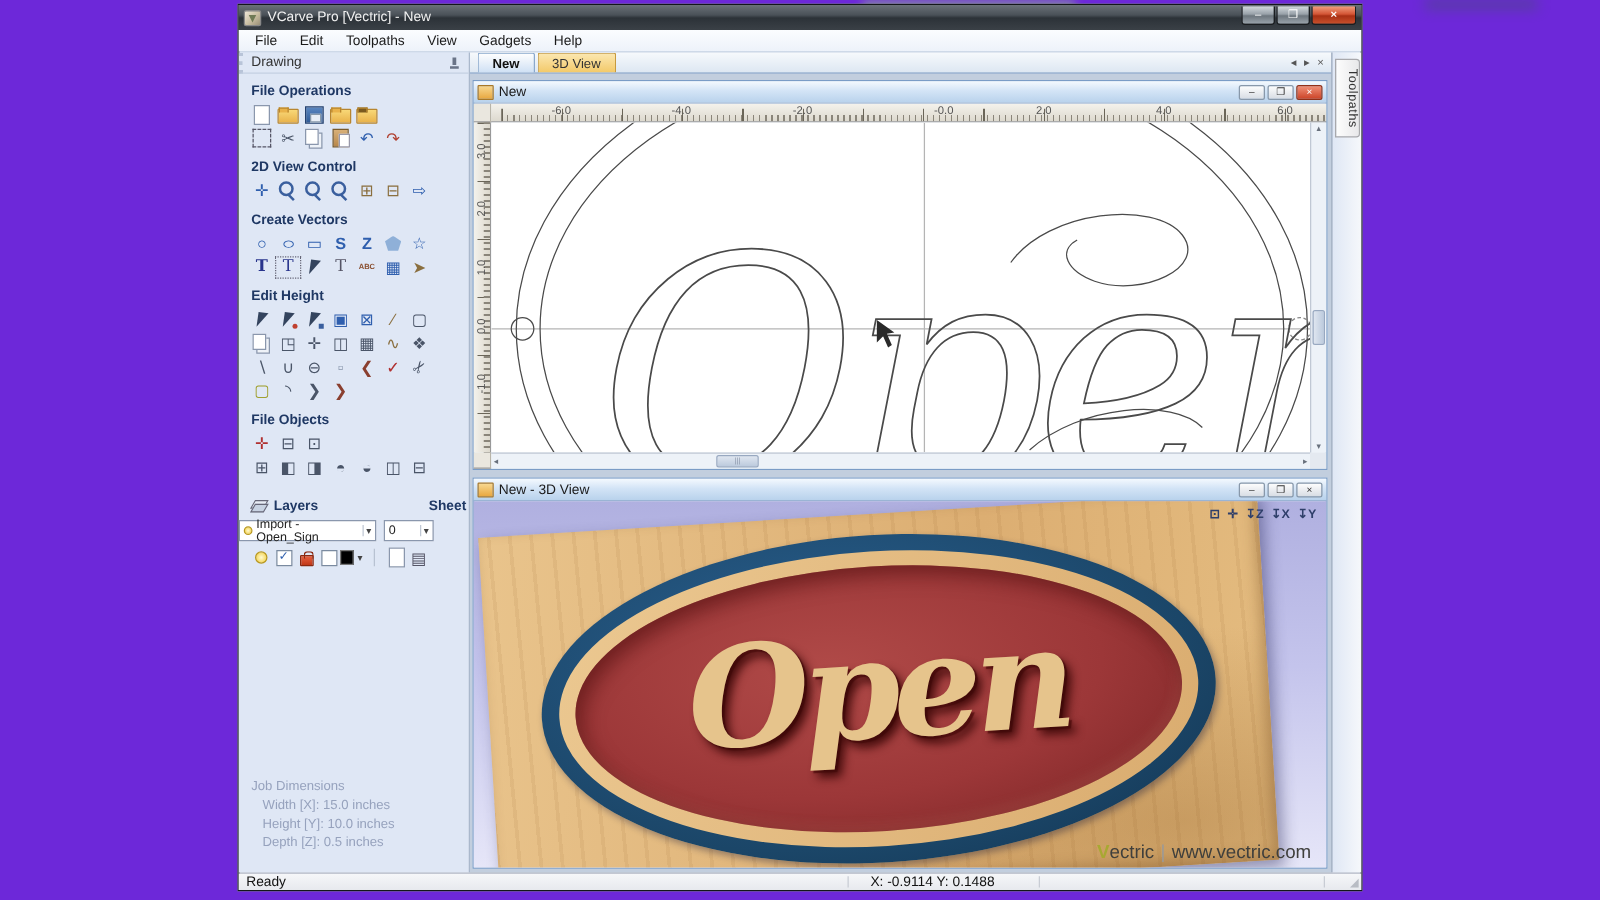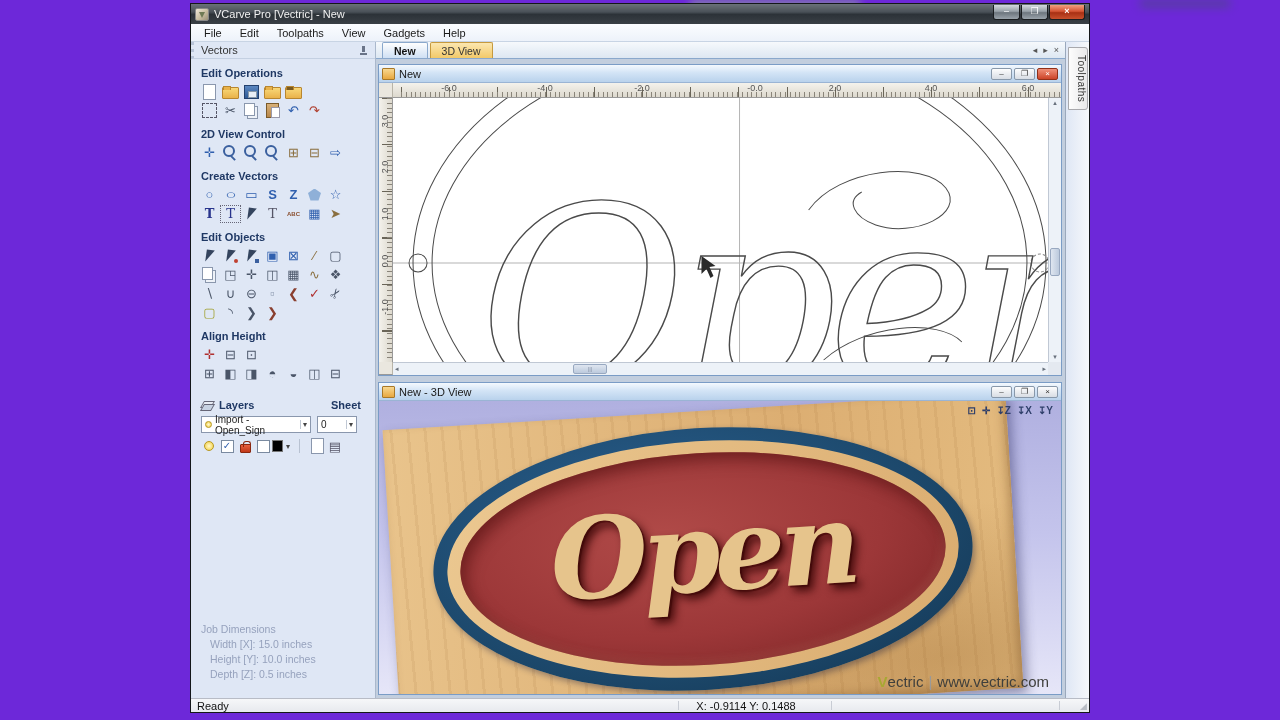--- a/index.html
+++ b/index.html
@@ -80,26 +80,26 @@
   .c-check .g { font-size:10px; }
   .c-lock::before { content:""; width:9px; height:7px; margin-top:5px;
     background:linear-gradient(#e86040,#c03818); border:1px solid #8a2810; border-radius:1px; }
   .c-lock::after { content:""; position:absolute; top:4px; left:7px; width:6px; height:5px;
     border:1px solid #8a2810; border-bottom:none; border-radius:3px 3px 0 0; }
   .c-swatch { width:32px; }
   .c-swatch::before { content:""; width:19px; height:10px; background:#000; border:1px solid #777; margin-right:3px; }
   .c-swatch::after { content:"▾"; font-size:8px; color:#444; }
   .c-vsep::before { content:""; width:1px; height:14px; background:#b8c2d2; margin:0 2px; }
 
-  .layers-head { display:flex; align-items:flex-end; padding:16px 14px 3px 10px; font-size:11px; font-weight:bold; color:#1f3864; }
+  .layers-head { display:flex; align-items:center; padding:16px 2px 3px 10px; font-size:11px; font-weight:bold; color:#1f3864; }
   .stack { width:13px; height:10px; position:relative; margin-right:5px; }
   .stack::before { content:""; position:absolute; left:1px; right:1px; top:0; height:5px; background:#e8ecf4; border:1px solid #667; transform:skewX(-30deg); }
   .stack::after  { content:""; position:absolute; left:1px; right:1px; bottom:0; height:5px; background:#c8d2e2; border:1px solid #667; transform:skewX(-30deg); }
   .sheet-label { margin-left:auto; }
-  .selects-row { display:flex; gap:6px; padding-left:10px; align-items:center; margin-top:2px; }
+  .selects-row { display:flex; gap:6px; align-items:center; margin-top:2px; }
   .dd { height:17px; background:#fff; border:1px solid #8a97ad; display:flex; align-items:center; font-size:10px; color:#222; padding:0 3px; gap:3px; }
   .dd .arrow { margin-left:auto; font-size:8px; color:#444; border-left:1px solid #c0c8d4; padding-left:2px; }
   .dd.layer { width:110px; }
   .dd.sheet { width:40px; }
   .bulb-s { width:7px; height:7px; flex:none; border-radius:50%; background:radial-gradient(#fffad0,#f2cc3a); border:1px solid #b89820; }
   .layers-icons { display:flex; align-items:center; padding:4px 0 0 9px; }
   .layers-icons .tool-icon { width:18px; }
 
   .job-dims { position:absolute; left:10px; bottom:16px; font-size:10.5px; color:#96a2bd; line-height:15px; }
   .job-line { padding-left:9px; }
@@ -238,25 +238,25 @@
         <span class="menu-item">Toolpaths</span>
         <span class="menu-item">View</span>
         <span class="menu-item">Gadgets</span>
         <span class="menu-item">Help</span>
       </div>
 
     <div class="body-row">
 
       <div class="sidebar">
         <div class="side-header">
-          <span>Vectors</span>
+          <span>Drawing</span>
           <span class="pin"></span>
         </div>
 
-        <div class="section-title">Edit Operations</div>
+        <div class="section-title">File Operations</div>
         <div class="icon-row">
 
         <span class="tool-icon c-page">
               <span class="g"></span>
             </span>
             <span class="tool-icon c-folder">
               <span class="g"></span>
             </span>
             <span class="tool-icon c-save">
               <span class="g"></span>
@@ -359,21 +359,21 @@
               <span class="g">ABC</span>
             </span>
             <span class="tool-icon" style="color: rgb(47, 95, 174);">
               <span class="g">▦</span>
             </span>
             <span class="tool-icon" style="color: rgb(138, 111, 63);">
               <span class="g">➤</span>
             </span>
           </div>
 
-        <div class="section-title">Edit Objects</div>
+        <div class="section-title">Edit Height</div>
         <div class="icon-row">
 
         <span class="tool-icon c-cursor">
               <span class="g"></span>
             </span>
             <span class="tool-icon c-cursor c-dot">
               <span class="g"></span>
             </span>
             <span class="tool-icon c-cursor c-dot2">
               <span class="g"></span>
@@ -448,21 +448,21 @@
               <span class="g">◝</span>
             </span>
             <span class="tool-icon" style="color: rgb(74, 85, 104);">
               <span class="g">❯</span>
             </span>
             <span class="tool-icon" style="color: rgb(138, 63, 47);">
               <span class="g">❯</span>
             </span>
           </div>
 
-        <div class="section-title">Align Height</div>
+        <div class="section-title">File Objects</div>
         <div class="icon-row">
 
         <span class="tool-icon" style="color: rgb(176, 48, 48);">
               <span class="g">✛</span>
             </span>
             <span class="tool-icon" style="color: rgb(74, 85, 104);">
               <span class="g">⊟</span>
             </span>
             <span class="tool-icon" style="color: rgb(74, 85, 104);">
               <span class="g">⊡</span>

